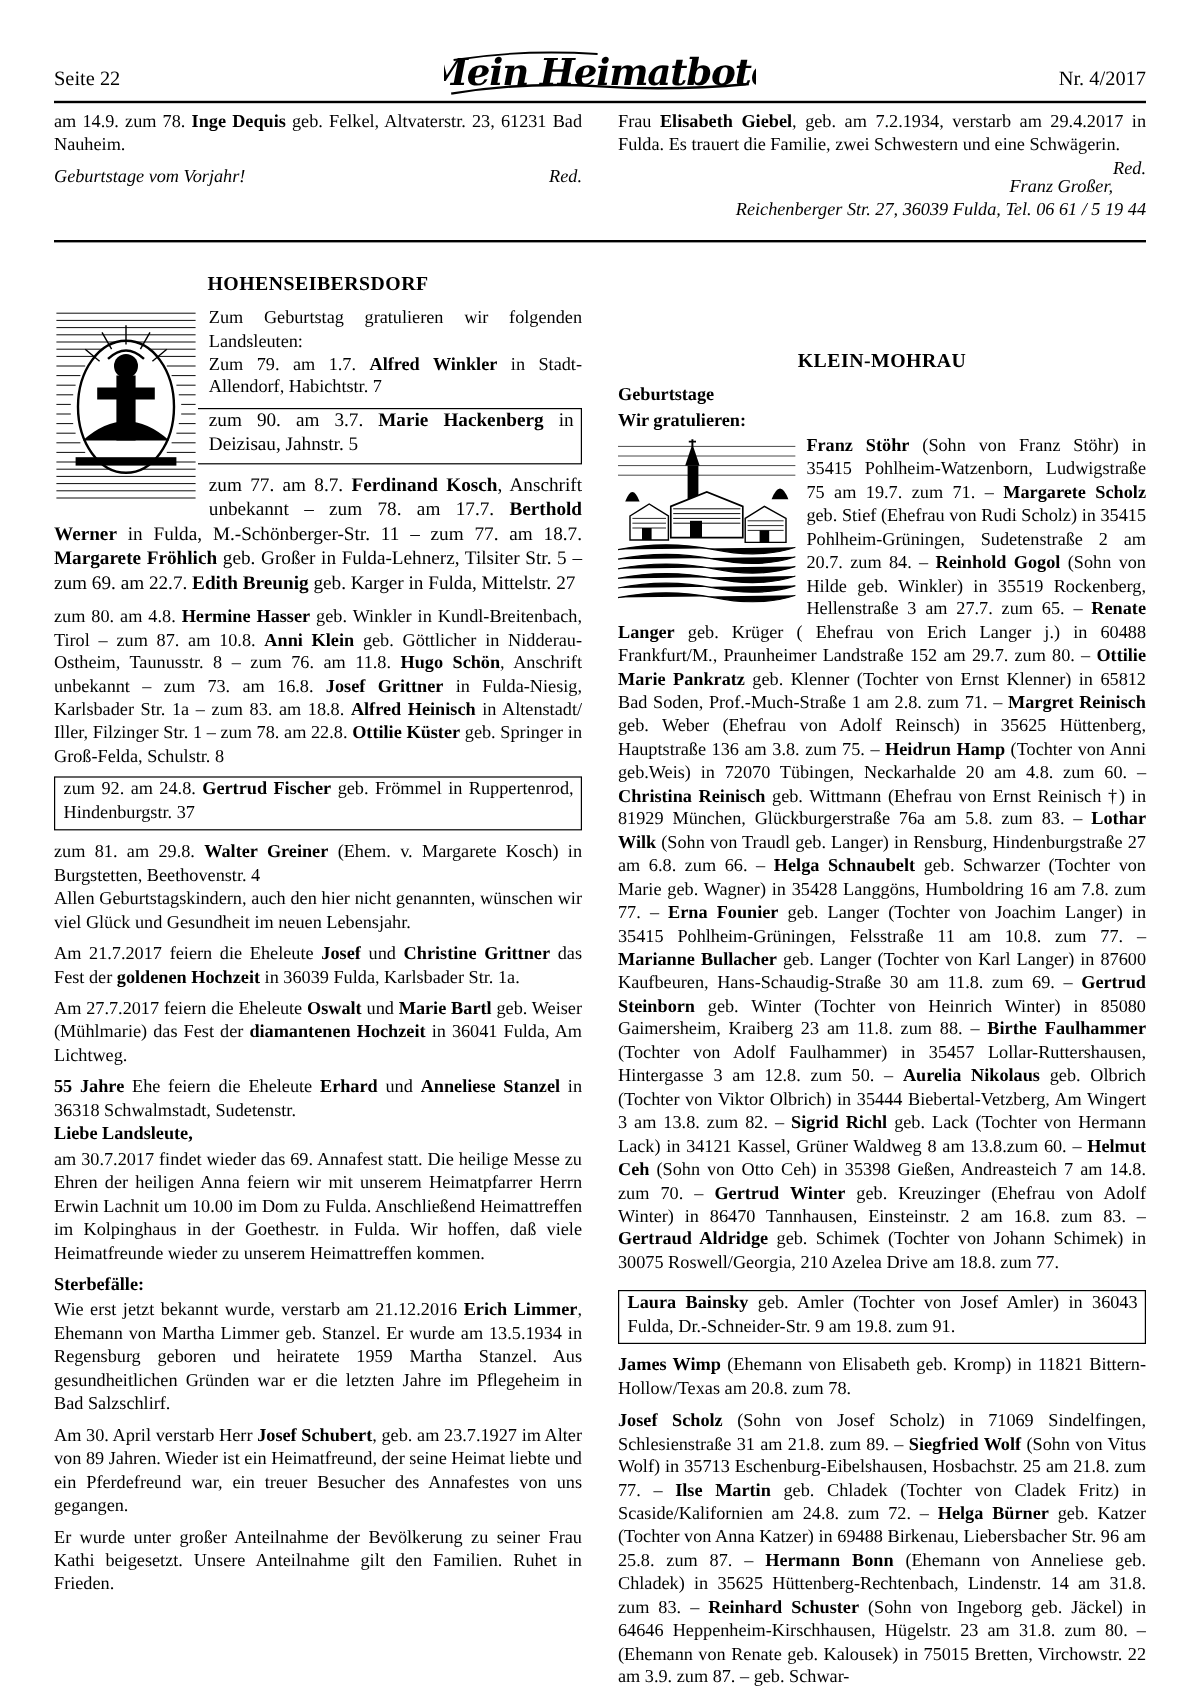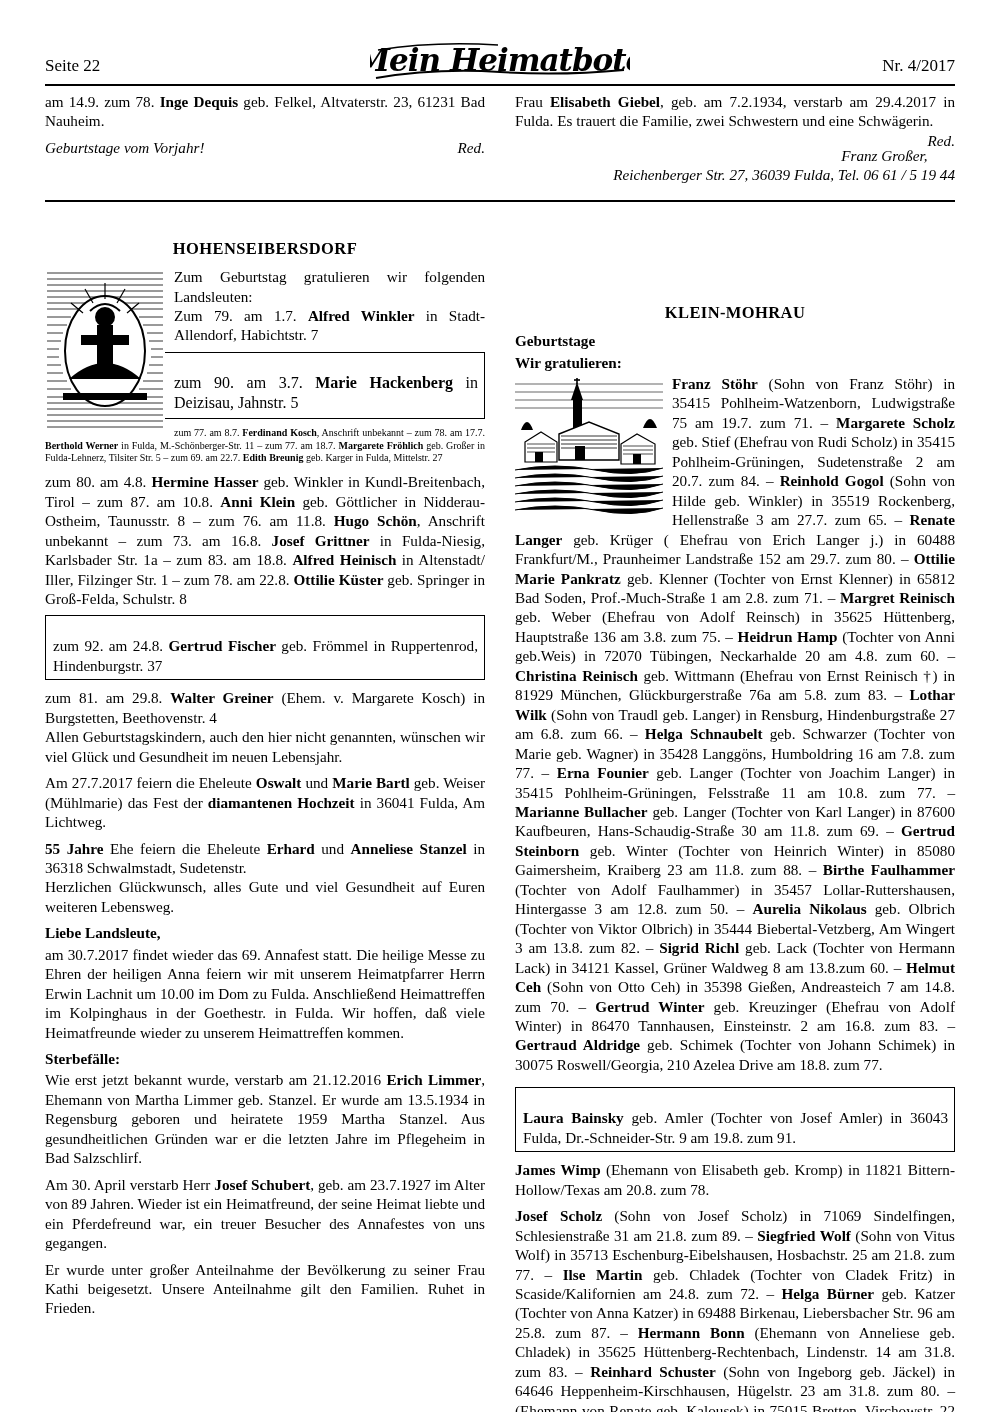--- a/index.html
+++ b/index.html
@@ -55,27 +55,27 @@
   #col-right { left:515px; top:222px; width:440px; }
 
   p { margin:0 0 7px 0; }
   .tight { margin-bottom:0; }
   b { font-weight:bold;font-family:Liberation Serif, serif; }
   i { font-style:italic; }
   .ital-block { font-style:italic; text-align:right; }
 
   .sectionhead {
     font-weight:bold; font-size:16.5px; letter-spacing:0.4px;
-    text-align:center; margin:16px 0 8px 0;
+    text-align:center; margin:4px 0 8px 0;
   }
   .subhead { font-weight:bold; margin:0 0 2px 0; }
 
   .boxed {
     border:1.3px solid #000;
-    padding:20px 6px 4px 7px;
+    padding:0 6px 4px 7px;
     margin:6px 0 8px 0;
     text-align:justify;
   }
 
   
   .illo {
     float:left;
     width:120px; height:165px;
     margin:2px 9px 4px 0;
     border:0;
@@ -168,42 +168,42 @@
 
     <p class="tight">Zum Geburtstag gratulieren wir folgenden Landsleuten:</p>
     <p>
       <span>Zum 79. am 1.7. </span><b>Alfred Winkler</b><span> in Stadt-Allendorf, Habichtstr. 7</span>
     </p>
 
     <div class="boxed" style="font-size:16px;">
       <span>zum 90. am 3.7. </span><b>Marie Hackenberg</b><span> in Deizisau, Jahnstr. 5</span>
     </div>
 
-    <p style="font-size:10px">
+    <p style="font-size:16px">
       zum 77. am 8.7. <b>Ferdinand Kosch</b>, Anschrift unbekannt&nbsp;–&nbsp;zum 78. am 17.7. <b>Berthold Werner</b> in Fulda, M.-Schönberger-Str. 11 – zum 77. am 18.7. <b>Margarete Fröhlich</b> geb. Großer in Fulda-Lehnerz, Tilsiter Str. 5 – zum 69. am 22.7. <b>Edith Breunig</b> geb. Karger in Fulda, Mittelstr. 27
     </p>
     <div class="clear"></div>
 
 
     <p>
       zum 80. am 4.8. <b>Hermine Hasser</b> geb. Winkler in Kundl-Breitenbach, Tirol – zum 87. am 10.8. <b>Anni Klein</b> geb. Göttlicher in Nidderau-Ostheim, Taunusstr. 8 – zum 76. am 11.8. <b>Hugo Schön</b>, Anschrift unbekannt – zum 73. am 16.8. <b>Josef Grittner</b> in Fulda-Niesig, Karlsbader Str. 1a – zum 83. am 18.8. <b>Alfred Heinisch</b> in Altenstadt/ Iller, Filzinger Str. 1 – zum 78. am 22.8. <b>Ottilie Küster</b> geb. Springer in Groß-Felda, Schulstr. 8
     </p>
 
     <div class="boxed">
       <span>zum 92. am 24.8. </span><b>Gertrud Fischer</b><span> geb. Frömmel in Ruppertenrod, Hindenburgstr. 37</span>
     </div>
 
     <p class="tight">
       <span>zum 81. am 29.8. </span><b>Walter Greiner</b><span> (Ehem. v. Margarete Kosch) in Burgstetten, Beethovenstr. 4</span>
     </p>
     <p>Allen Geburtstagskindern, auch den hier nicht genannten, wünschen wir viel Glück und Gesundheit im neuen Lebensjahr.</p>
 
+    <p>Am 21.7.2017 feiern die Eheleute <b>Josef</b> und <b>Christine Grittner</b> das Fest der <b>goldenen Hochzeit</b> in 36039 Fulda, Karlsbader Str. 1a.</p>
     <p>Am 27.7.2017 feiern die Eheleute <b>Oswalt</b> und <b>Marie Bartl</b> geb. Weiser (Mühlmarie) das Fest der <b>diamantenen Hochzeit</b> in 36041 Fulda, Am Lichtweg.</p>
     <p class="tight"><b>55 Jahre</b> Ehe feiern die Eheleute <b>Erhard</b> und <b>Anneliese Stanzel</b> in 36318 Schwalmstadt, Sudetenstr.</p>
-    <p>Herzlichen Glückwunsch, alles Gute und viel Gesundheit auf Euren weiteren Lebensweg.</p>
 
     <p class="subhead">Liebe Landsleute,</p>
     <p>am 30.7.2017 findet wieder das 69. Annafest statt. Die heilige Messe zu Ehren der heiligen Anna feiern wir mit unserem Heimatpfarrer Herrn Erwin Lachnit um 10.00 im Dom zu Fulda. Anschließend Heimattreffen im Kolpinghaus in der Goethestr. in Fulda. Wir hoffen, daß viele Heimatfreunde wieder zu unserem Heimattreffen kommen.</p>
 
     <p class="subhead">Sterbefälle:</p>
     <p>Wie erst jetzt bekannt wurde, verstarb am 21.12.2016 <b>Erich Limmer</b>, Ehemann von Martha Limmer geb. Stanzel. Er wurde am 13.5.1934 in Regensburg geboren und heiratete 1959 Martha Stanzel. Aus gesundheitlichen Gründen war er die letzten Jahre im Pflegeheim in Bad Salzschlirf.</p>
     <p>Am 30. April verstarb Herr <b>Josef Schubert</b>, geb. am 23.7.1927 im Alter von 89 Jahren. Wieder ist ein Heimatfreund, der seine Heimat liebte und ein Pferdefreund war, ein treuer Besucher des Annafestes von uns gegangen.</p>
     <p>Er wurde unter großer Anteilnahme der Bevölkerung zu seiner Frau Kathi beigesetzt. Unsere Anteilnahme gilt den Familien. Ruhet in Frieden.</p>
   </div>
 

